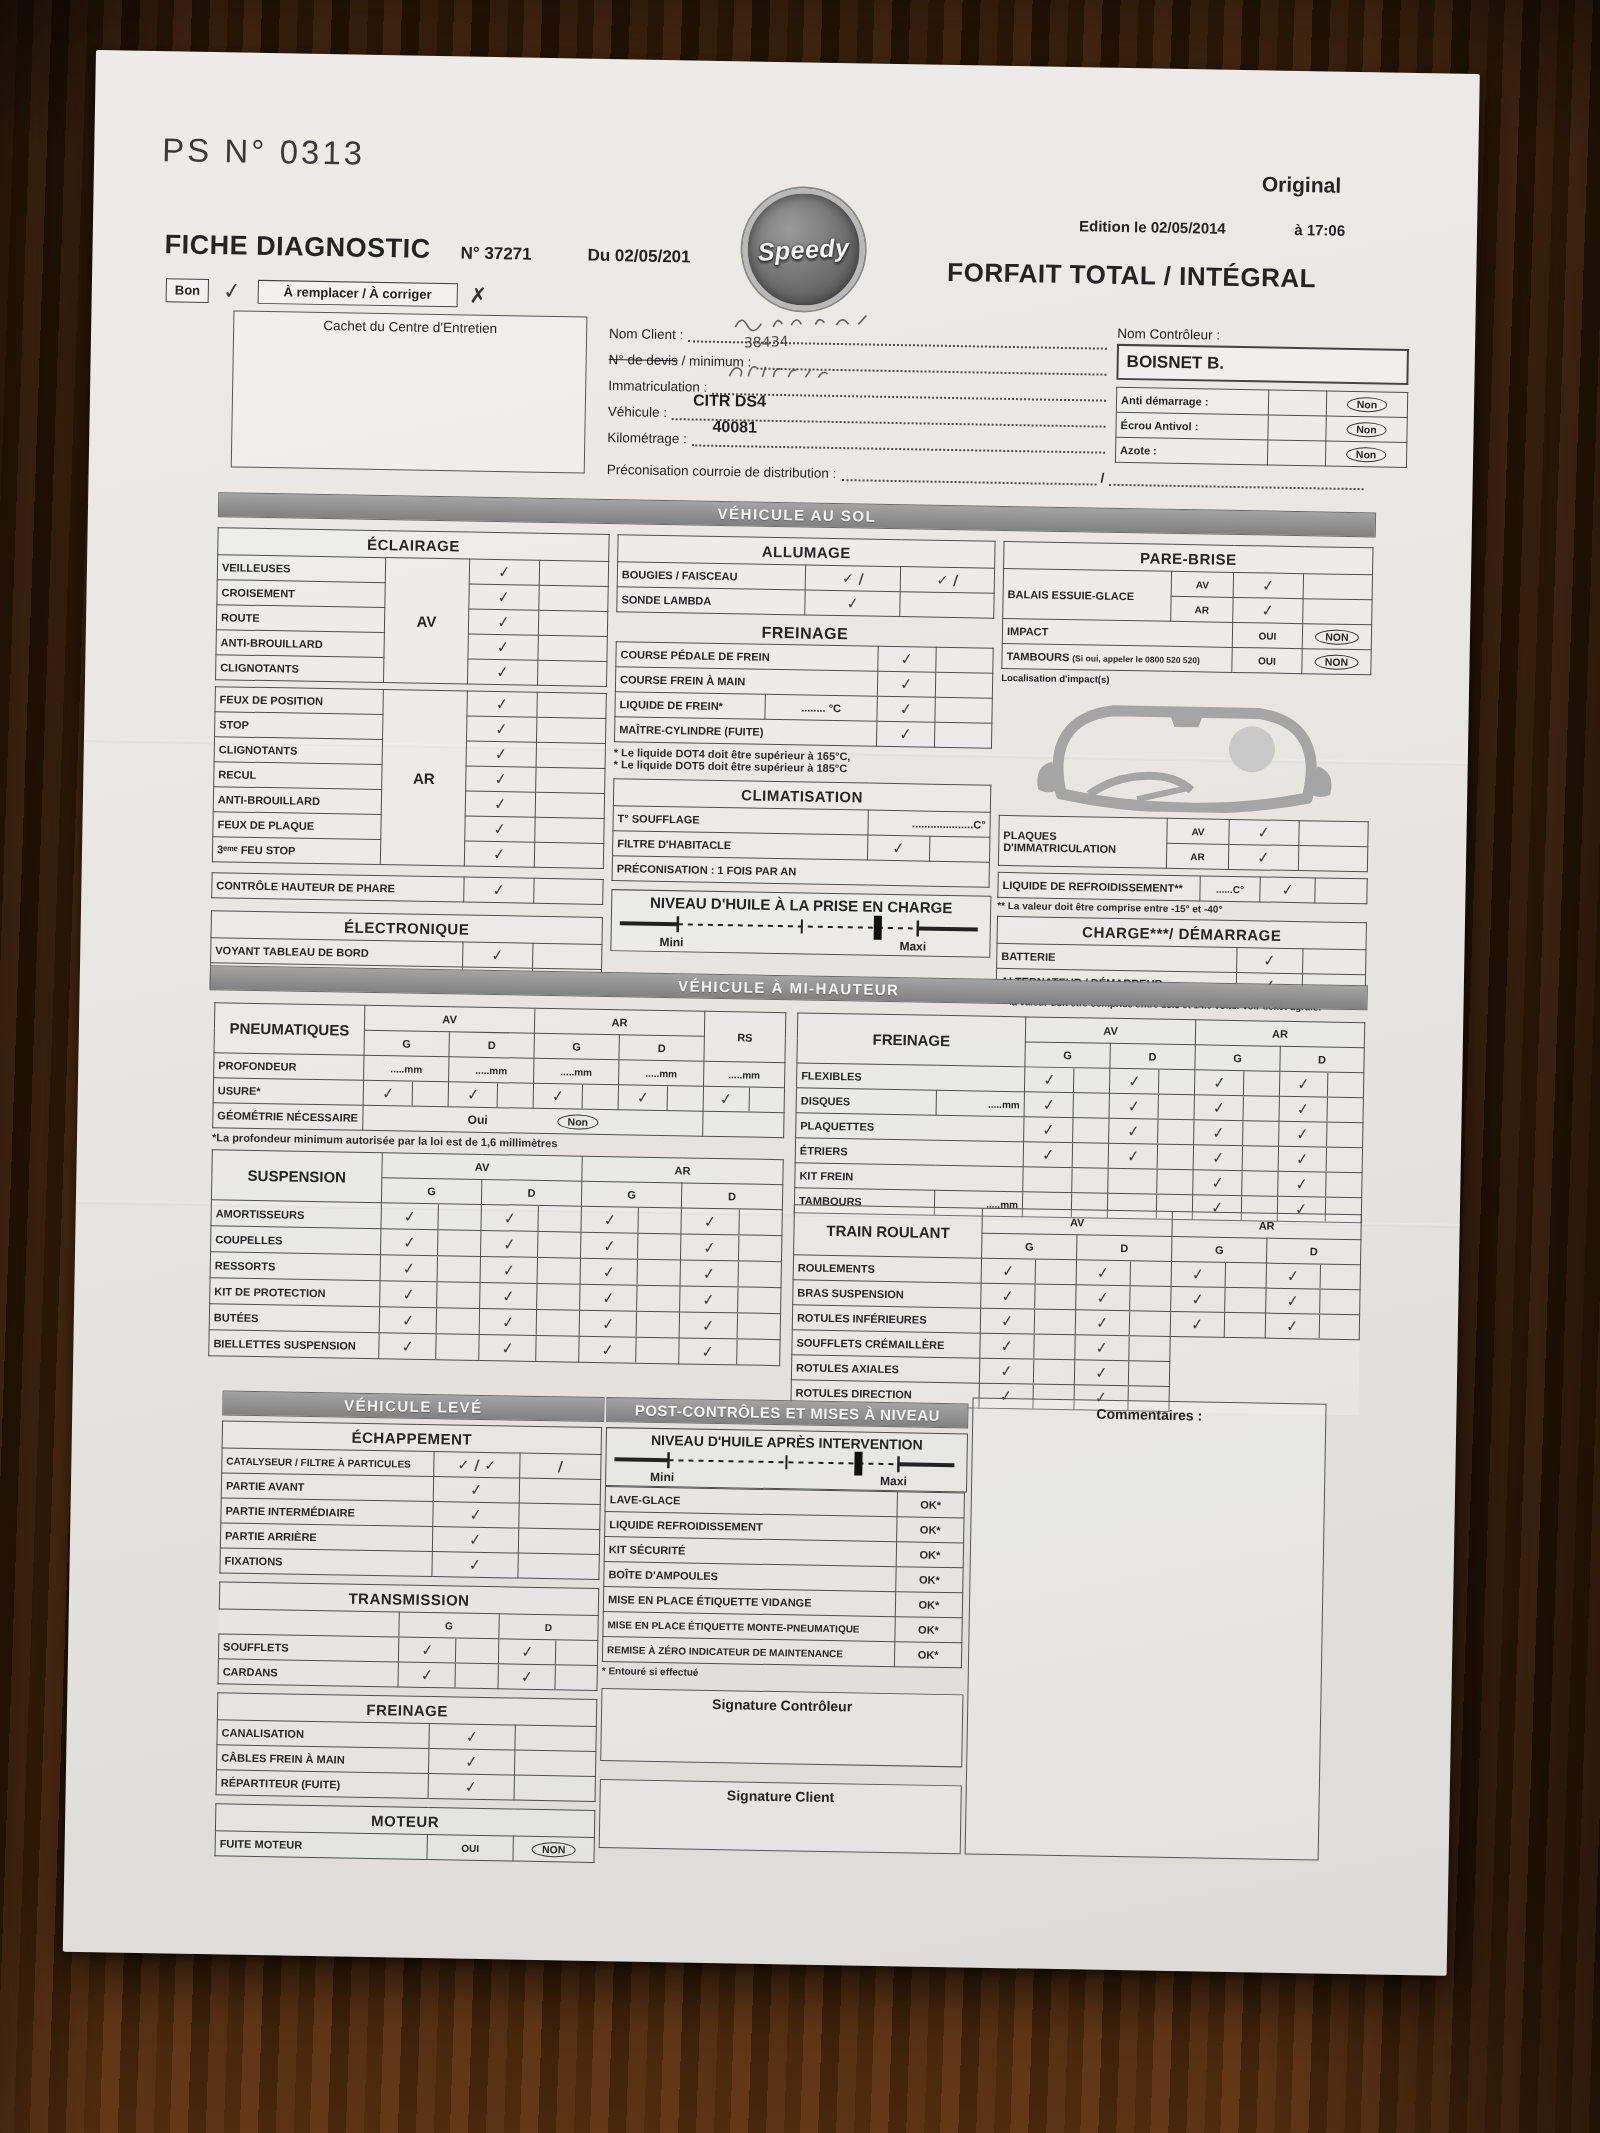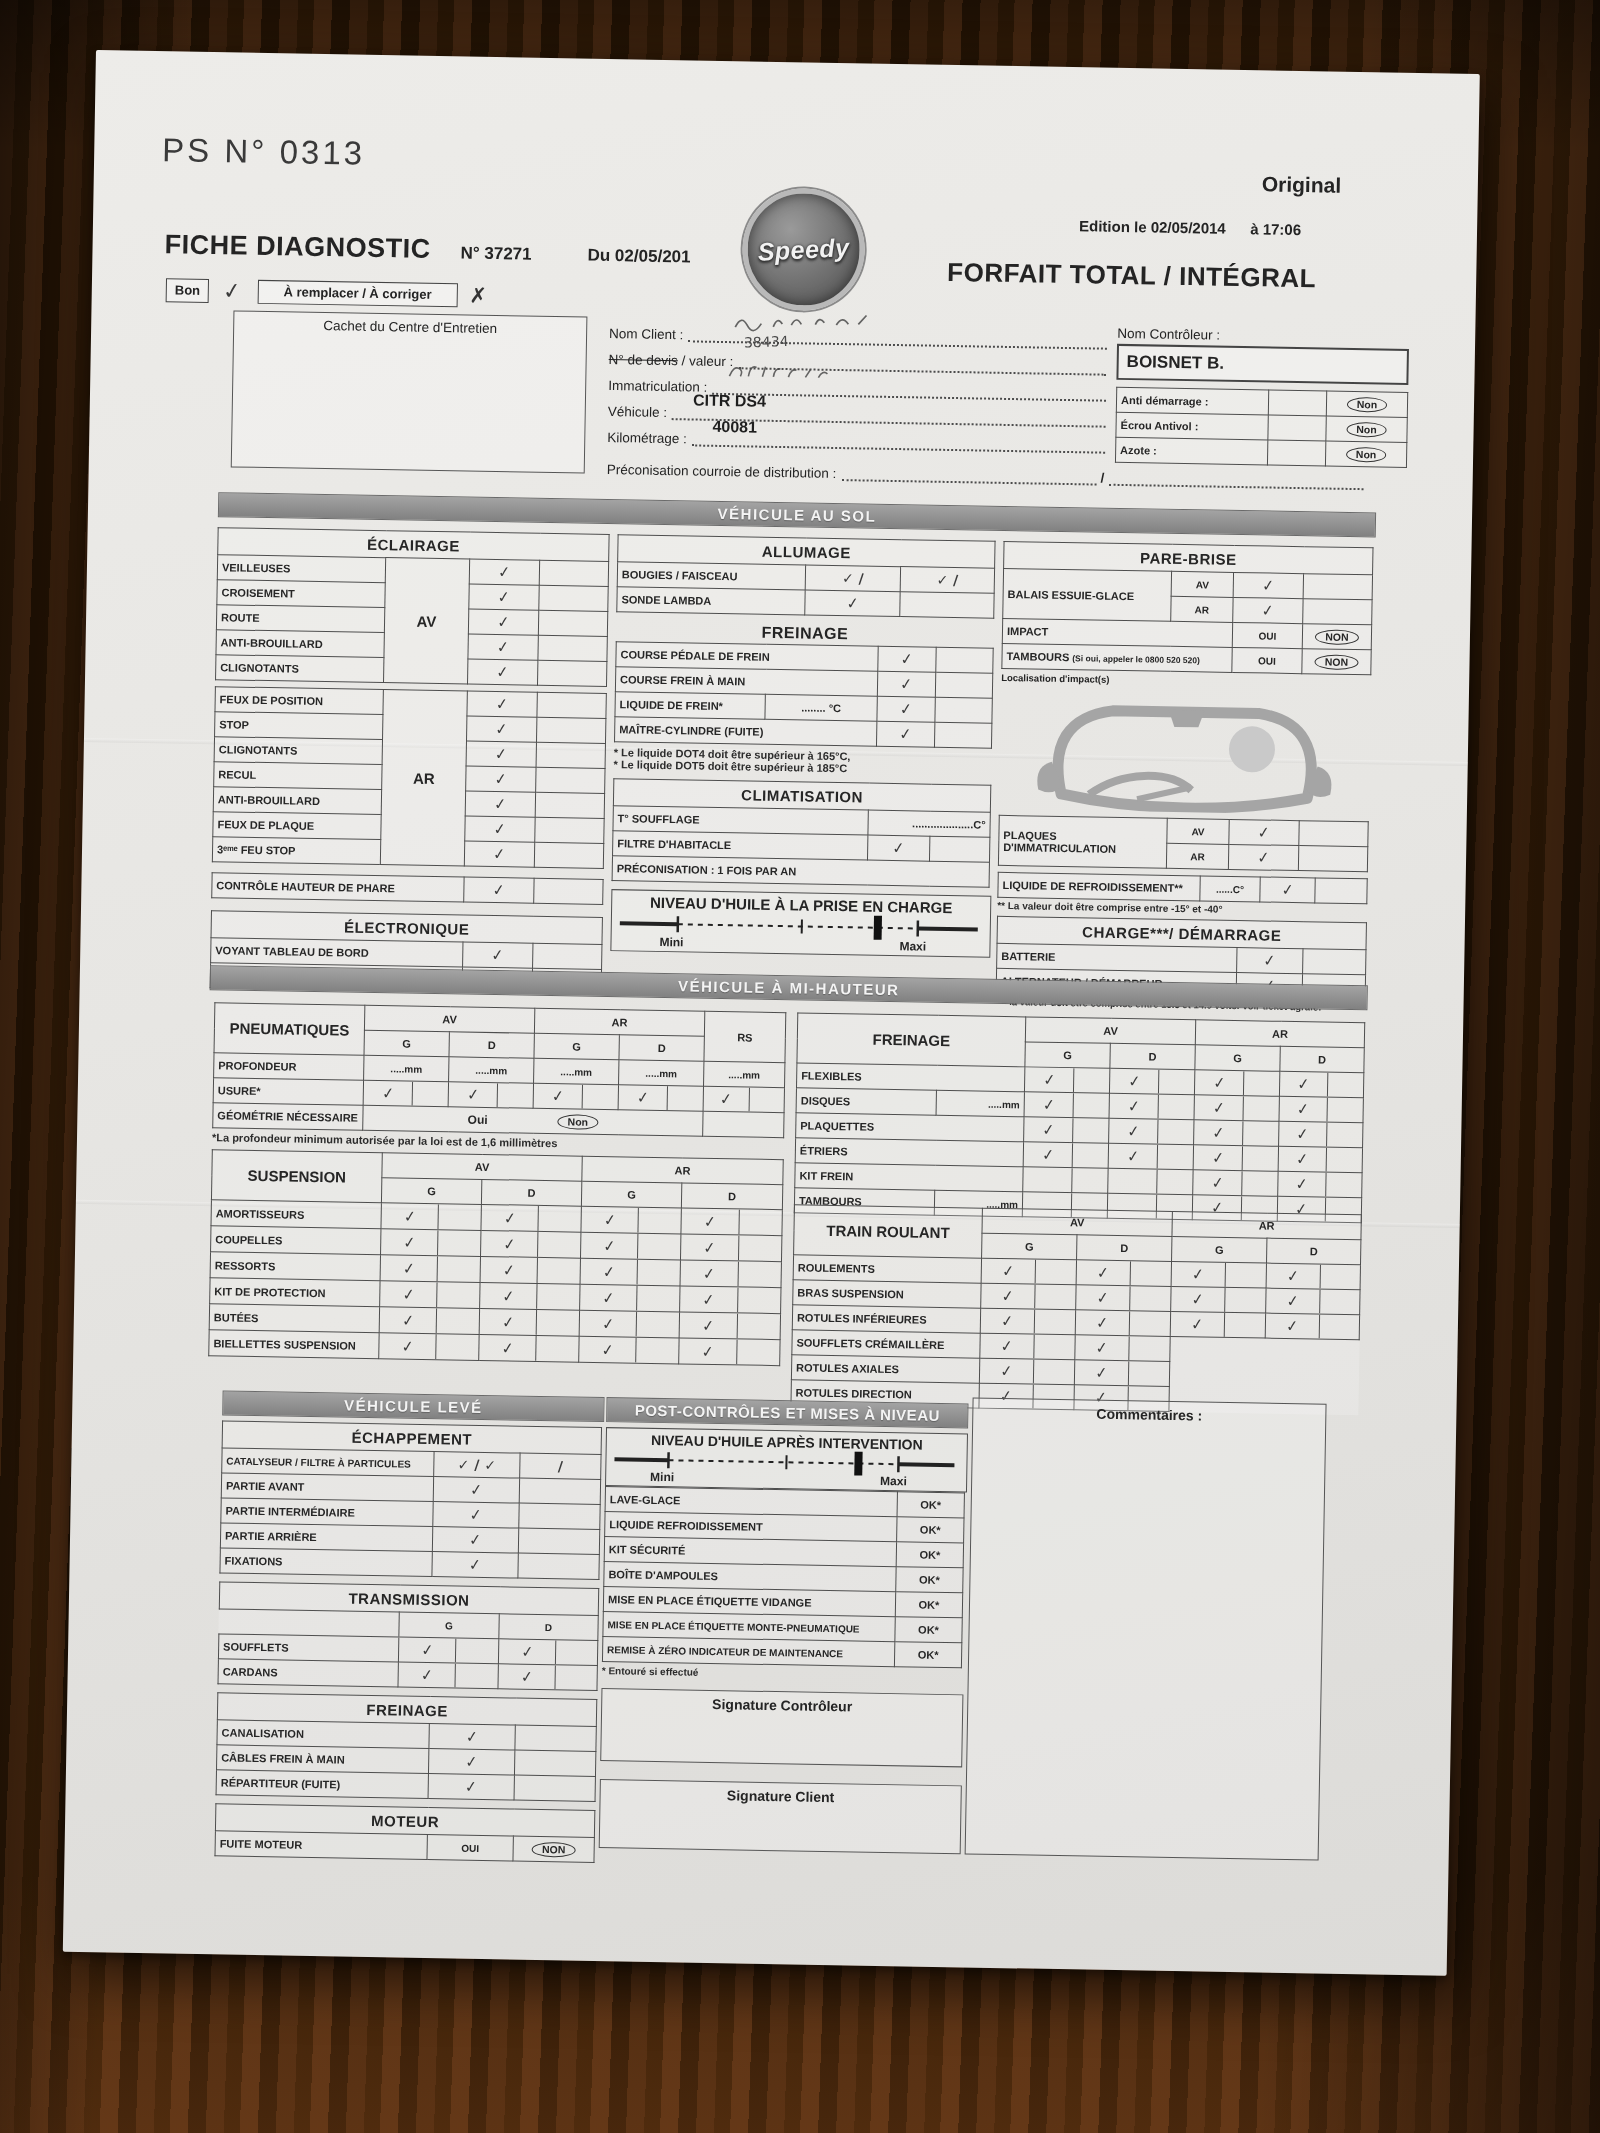--- a/index.html
+++ b/index.html
@@ -76,21 +76,21 @@
 <div class="scene">
 <div class="paper">
 
   <div class="crease" style="top:688px"></div>
   <div class="crease" style="top:1150px"></div>
 
   <div class="abs" style="left:68px;top:80px"><span class="ps">PS N°  0313</span></div>
   <div class="abs" style="left:1168px;top:102px"><span class="orig">Original</span></div>
   <div class="abs" style="left:986px;top:150px">
     <span class="ed">Edition le 02/05/2014</span>
-    <span class="ed" style="margin-left:20px">à 17:06</span>
+    <span class="ed" style="margin-left:64px">à 17:06</span>
   </div>
   <div class="abs" style="left:72px;top:178px;white-space:nowrap">
     <span class="doct">FICHE DIAGNOSTIC</span><span class="docn">N°  37271</span><span class="docd">Du  02/05/201</span>
   </div>
   <div class="abs logo" style="left:650px;top:126px">
     <span>Speedy</span>
   </div>
   <div class="abs forfait" style="left:855px;top:192px">FORFAIT TOTAL / INTÉGRAL</div>
   <div class="abs bonrow" style="left:74px;top:226px">
     <span class="bx">Bon</span>
@@ -104,21 +104,21 @@
 
   <div class="abs" style="left:518px;top:256px;width:498px">
     <div class="crow">
       <span class="lb">Nom Client :</span>
           <span class="dots"></span>
       <svg class="hw" style="left:120px;top:-8px" width="170" height="26">
         <path d="M6 18 q6 -13 12 -2 t14 -2 m12 3 q4 -11 9 -3 m9 1 q5 -10 10 -1 m14 0 q4 -9 9 -2 m12 2 q6 -10 12 -1 m10 0 l8 -9" stroke="#4d4d4d" fill="none" stroke-width="1.7"></path>
       </svg>
     </div>
     <div class="crow">
-      <span class="lb"><span class="strike">N° de devis</span> <span>/ valeur :</span></span>
+      <span class="lb"><span class="strike">N° de devis</span> <span>/ minimum :</span></span>
           <span class="dots"></span>
       <span class="pval" style="left:135px;top:-10px;font-weight:normal;font-family:'DejaVu Sans',sans-serif;font-size:14px;color:#4a4a4a;transform:rotate(-3deg)">38434</span>
     </div>
     <div class="crow">
       <span class="lb">Immatriculation :</span>
           <span class="dots"></span>
       <svg class="hw" style="left:115px;top:-9px" width="200" height="26">
         <path d="M6 16 q4 -10 9 -8 q5 2 2 8 m8 0 q2 -12 8 -9 m6 9 l3 -10 m8 10 q1 -9 7 -8 m8 8 q3 -9 8 -7 m9 7 l5 -8 m8 8 q4 -8 9 -4" stroke="#4d4d4d" fill="none" stroke-width="1.6"></path>
       </svg>
     </div>

